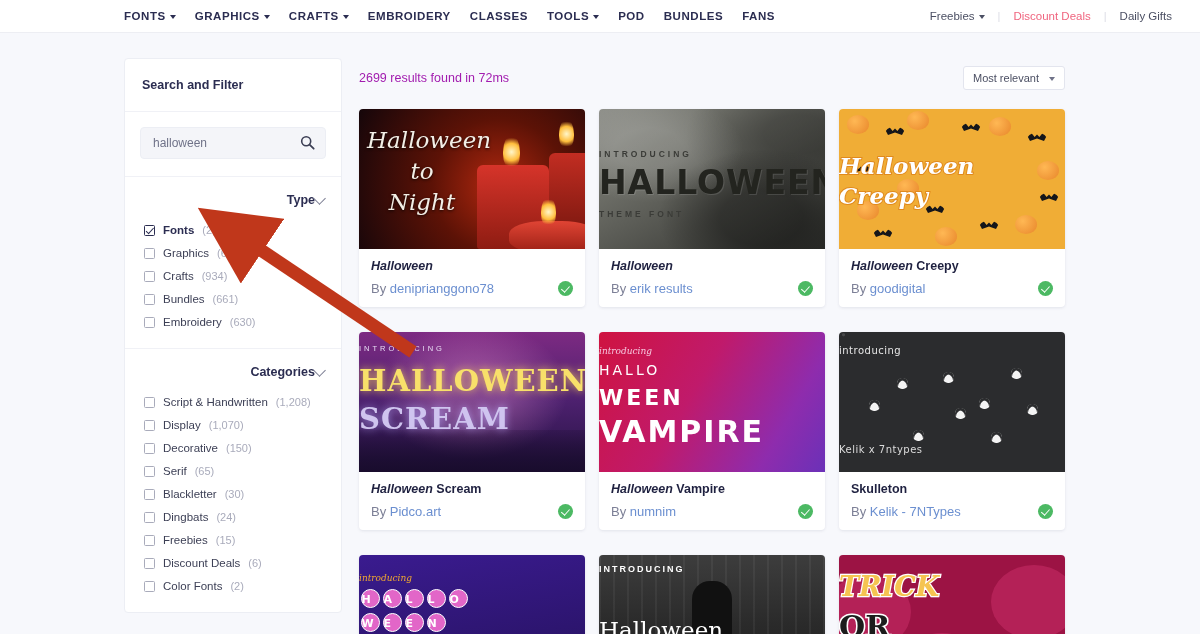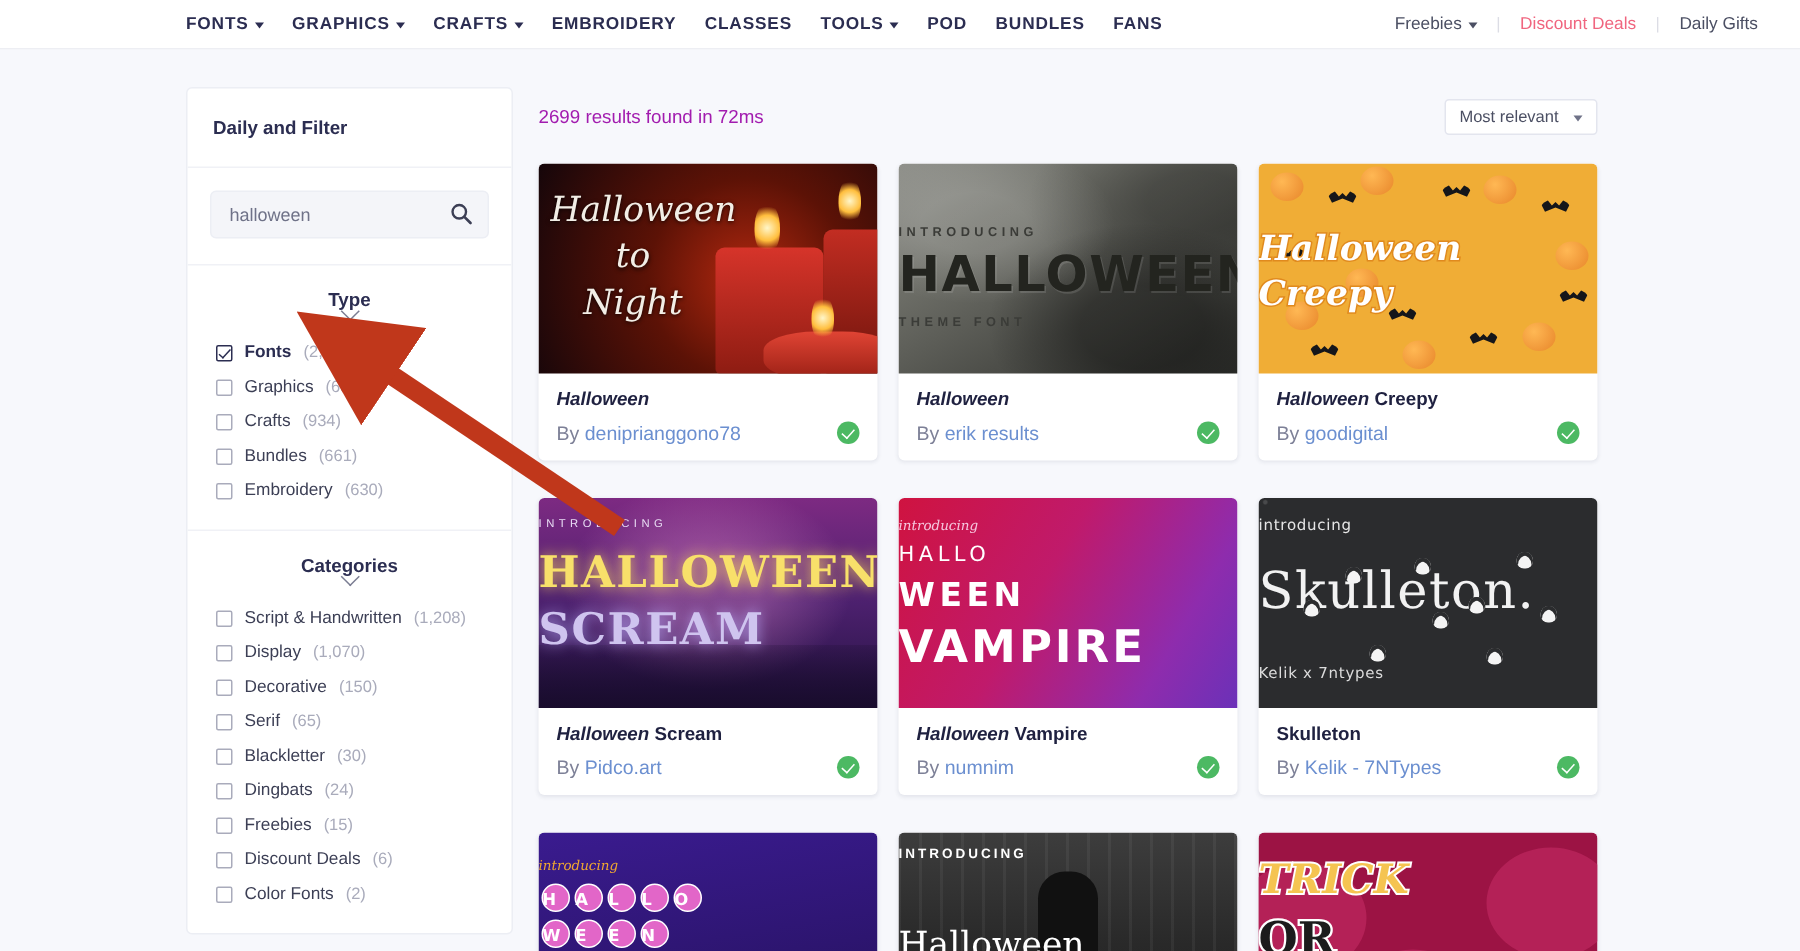--- a/index.html
+++ b/index.html
@@ -86,21 +86,21 @@
   .mag {
     position: absolute; right: 10px; top: 7px;
     width: 15px; height: 15px; cursor: pointer;
   }
   .mag svg { display: block; }
 
   .s-sec { padding: 16px 17px 14px 17px; border-bottom: 1px solid #f0f1f6; }
   .s-sec:last-child { border-bottom: none; }
   .s-sec-head {
     display: flex; align-items: center; justify-content: flex-end;
-    margin-bottom: 12px; cursor: pointer; flex-direction: column;
+    margin-bottom: 12px; cursor: pointer;
   }
   .s-sec-title { font-size: 12.5px; font-weight: bold; color: #2b2d51; }
   .chev {
     width: 9px; height: 9px;
     border-right: 1.6px solid #7a7d92;
     border-bottom: 1.6px solid #7a7d92;
     transform: rotate(45deg);
     margin-top: -4px;
   }
   .opt {
@@ -358,21 +358,21 @@
       <div class="nav-r-item">
         <span>Daily Gifts</span>
       </div>
     </div>
 </div>
 
 <div class="page">
 
   <div class="sidebar">
     <div class="s-card">
-      <div class="s-head">Daily and Filter</div>
+      <div class="s-head">Search and Filter</div>
 
       <div class="s-searchwrap">
         <div class="s-search">
           <input id="searchInput" value="halloween" style="">
           <span class="mag">
             <svg viewBox="0 0 16 16" width="15" height="15">
               <circle cx="6.6" cy="6.6" r="4.8" fill="none" stroke="#3c3f55" stroke-width="1.7"></circle>
               <line x1="10.2" y1="10.2" x2="14.6" y2="14.6" stroke="#3c3f55" stroke-width="1.9" stroke-linecap="round"></line>
             </svg>
           </span>
@@ -561,21 +561,20 @@
             <div class="c-title"><span class="em">Halloween</span><span class="st"> Vampire</span></div>
             <div class="c-foot">
               <div class="c-by"><span>By </span><a>numnim</a></div>
               <span class="badge"></span>
             </div>
           </div>
         </div>
         <div class="card">
           <div class="thumb t6">
             <div class="tt intro">introducing</div>
-            <div class="tt main">Skulleton.</div>
             <div class="tt sub">Kelik x 7ntypes</div>
             <div class="skull" style="left:30px;top:68px;"></div>
             <div class="skull" style="left:58px;top:46px;"></div>
             <div class="skull" style="left:74px;top:98px;"></div>
             <div class="skull" style="left:104px;top:40px;"></div>
             <div class="skull" style="left:116px;top:76px;"></div>
             <div class="skull" style="left:140px;top:66px;"></div>
             <div class="skull" style="left:152px;top:100px;"></div>
             <div class="skull" style="left:172px;top:36px;"></div>
             <div class="skull" style="left:188px;top:72px;"></div>

